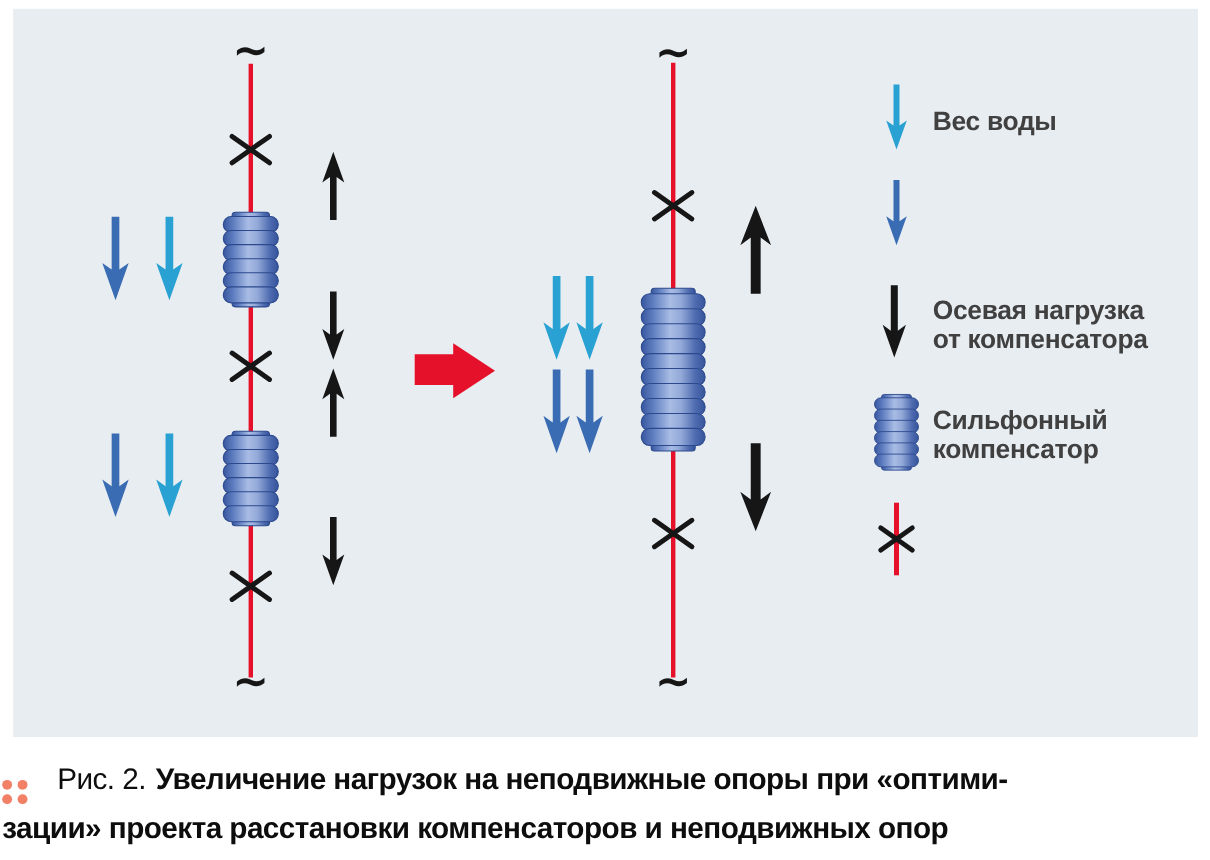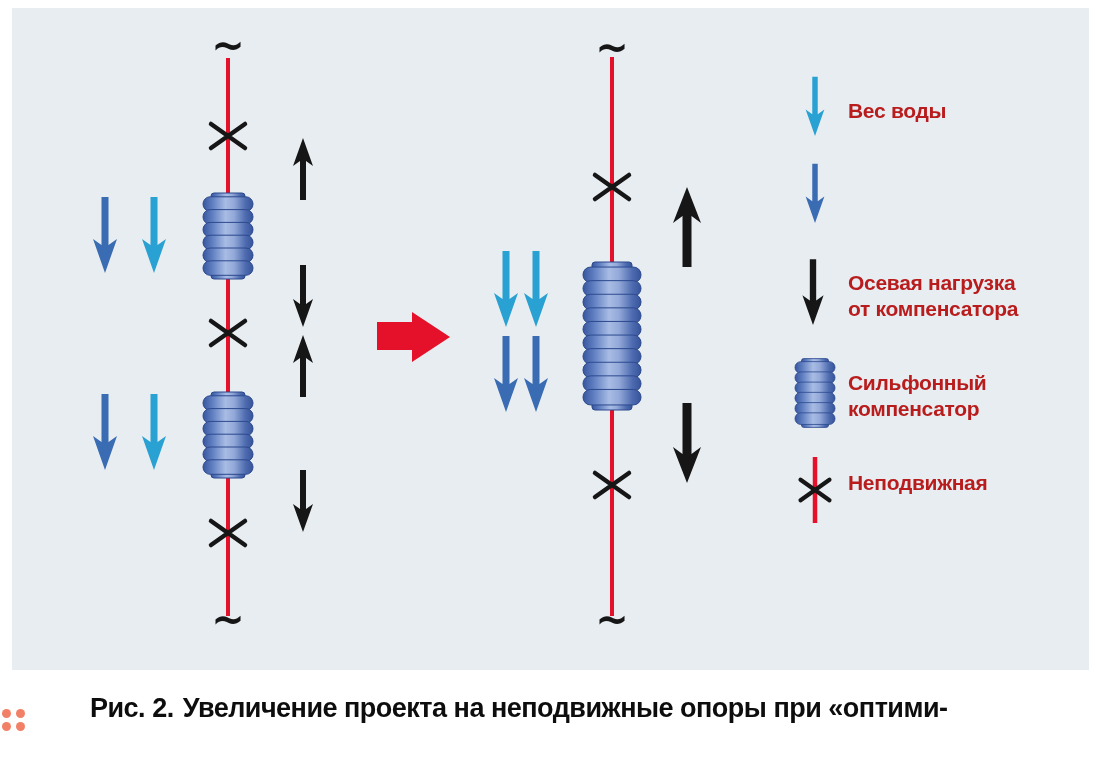--- a/index.html
+++ b/index.html
@@ -7,33 +7,33 @@
     width:1100px;height:782px;background:#ffffff;position:relative;overflow:hidden;
     font-family:"Liberation Sans","DejaVu Sans",sans-serif;
   }
   .panel{
     position:absolute;left:12px;top:8px;width:1077px;height:662px;
     background:#E8EDF1;
   }
   .diagram-svg{position:absolute;left:0;top:0;}
   .legend-label{
     position:absolute;left:836px;
-    font-size:21px;font-weight:bold;line-height:26px;letter-spacing:-0.3px;color:#b91c1c;
+    font-size:24px;font-weight:bold;line-height:26px;letter-spacing:-0.3px;color:#404040;
   }
   .caption{
     position:absolute;left:2px;top:686px;width:1096px;
     font-size:27px;font-weight:bold;letter-spacing:-0.5px;color:#0d0d0d;line-height:44px;
     white-space:nowrap;
   }
   .marker{
     display:inline-grid;grid-template-columns:9px 9px;grid-auto-rows:9px;
     gap:4px 5px;margin-right:27px;vertical-align:-1px;
   }
   .marker i{background:#F28066;border-radius:50%;display:block;}
-  .fig-label{font-weight:700;margin-right:9px;margin-left:38px;}
+  .fig-label{font-weight:400;margin-right:9px;}
   .tilde{font-family:"DejaVu Sans",sans-serif;font-weight:900;}
 </style>
 </head>
 <body>
 
 <div class="panel">
 
   <svg class="diagram-svg" width="1077" height="662" viewBox="0 0 1077 662">
     <defs>
       <linearGradient id="bellowsGrad" x1="0" y1="0" x2="1" y2="0">
@@ -139,26 +139,26 @@
   </div>
   <div class="legend-label" style="top:362px">
     <div>Сильфонный</div>
     <div>компенсатор</div>
   </div>
   <div class="legend-label" style="top:262px">
     <div>Осевая нагрузка</div>
     <div>от компенсатора</div>
   </div>
   <div class="legend-label" style="top:462px">
-    <div>Неподвижная</div>
   </div>
 </div>
 
 <div class="caption">
   <div>
     <span class="marker">
         <i></i>
         <i></i>
         <i></i>
         <i></i>
-      </span><span class="fig-label">Рис. 2.</span><span>Увеличение проекта на неподвижные опоры при «оптими-</span>
+      </span><span class="fig-label">Рис. 2.</span><span>Увеличение нагрузок на неподвижные опоры при «оптими-</span>
   </div>
+  <div>зации» проекта расстановки компенсаторов и неподвижных опор</div>
 </div>
 
 </body></html>

